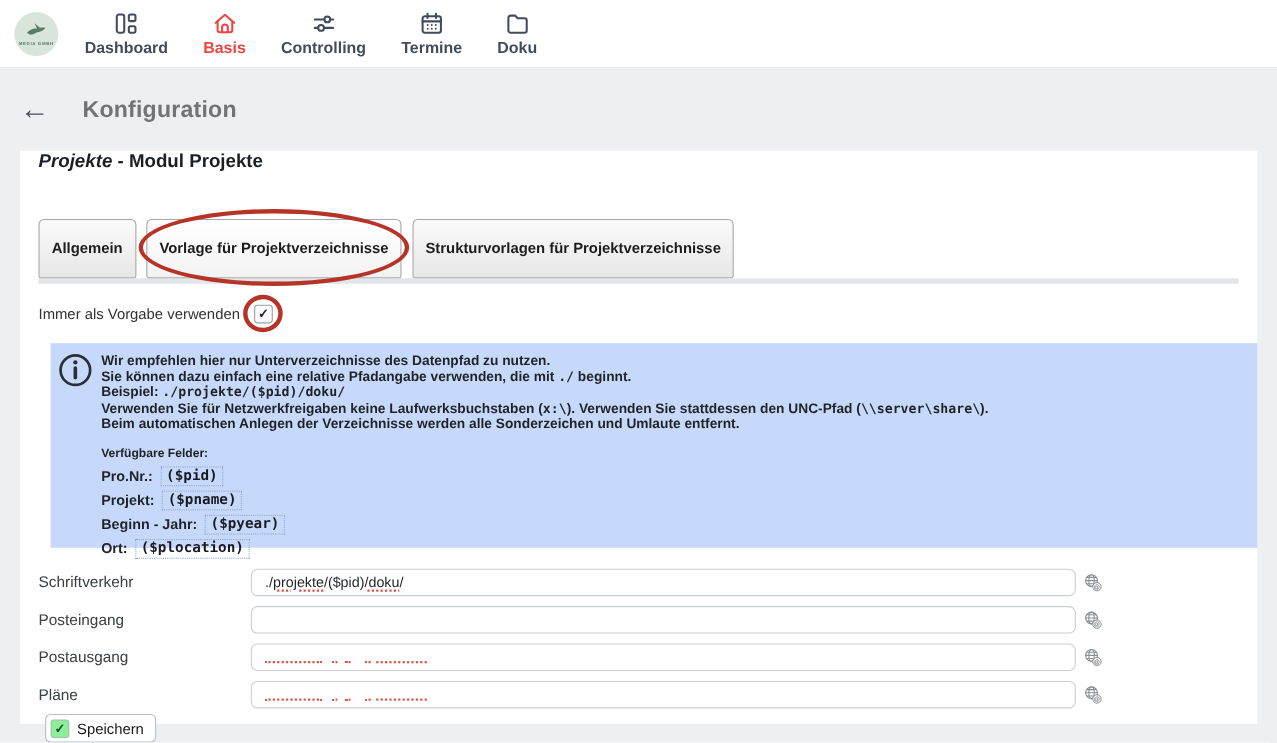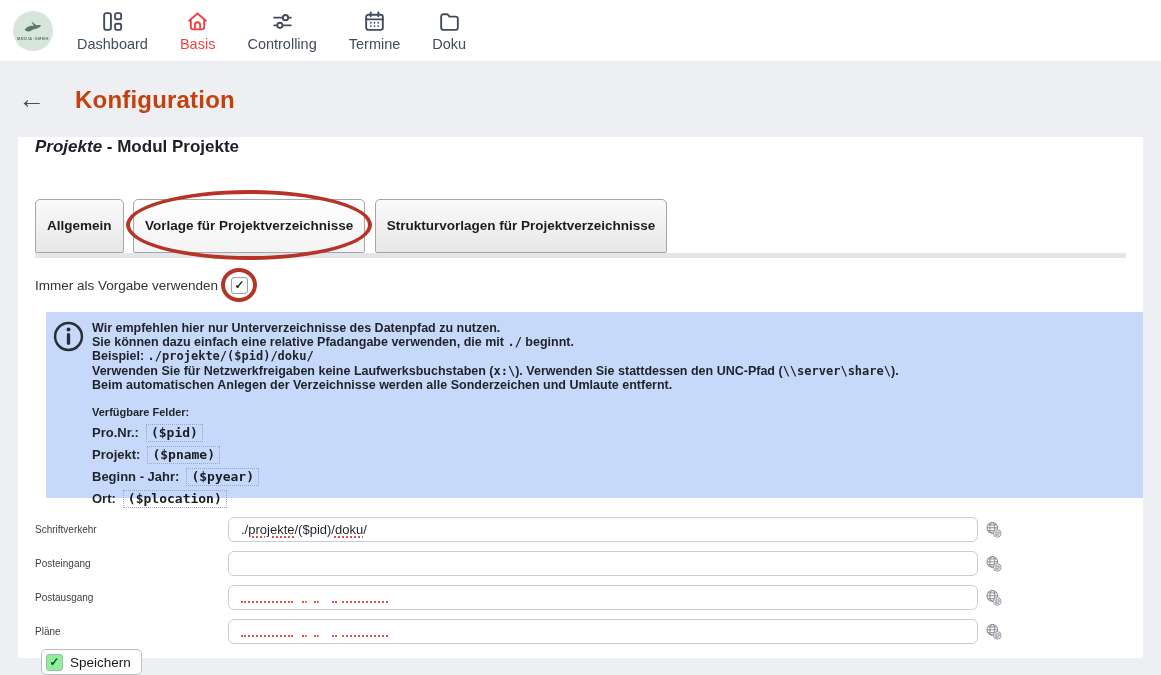--- a/index.html
+++ b/index.html
@@ -15,30 +15,30 @@
   .topnav {
     height:62px; background:#ffffff; display:flex; align-items:center;
     border-bottom:1px solid #e9ebee;
   }
   .logo {
     width:40px; height:40px; border-radius:50%; background:#d7e5db;
     margin-left:13px; display:flex; flex-direction:column; align-items:center; justify-content:center;
     flex:0 0 auto;
   }
   .logo-sub { font-size:4px; color:#5a7a66; letter-spacing:.6px; font-weight:bold; margin-top:-2px; text-align:center; }
-  .nav-items { display:flex; margin-left:24px; gap:32px; }
+  .nav-items { display:flex; margin-left:24px; gap:32px;font-weight:bold; }
   .nav-item { display:flex; flex-direction:column; align-items:center; color:#424c5c; cursor:pointer; }
   .nav-item svg { display:block; }
   .nav-item .nav-label { font-size:14.5px; margin-top:2px; }
   .nav-item.active { color:#ef4444; }
 
   
   .header-row { height:75px; display:flex; align-items:center; }
   .back-arrow { font-size:27px; color:#4a4f57; margin-left:18px; width:40px; cursor:pointer; line-height:1; }
-  .page-title { font-size:24px; font-weight:bold; color:#c2410c; margin-left:17px; letter-spacing:.2px; }
+  .page-title { font-size:21px; font-weight:bold; color:#737373; margin-left:17px; letter-spacing:.2px; }
 
   
   .card { margin:0 18px; background:#ffffff; height:521px; position:relative; }
 
   .card-title { margin-left:17px; font-size:17px; font-weight:bold; color:#1b1f26; height:31px; }
   .card-title .it { font-style:italic; }
 
   
   .tabbar { margin:31px 17px 0 17px; border-bottom:5px solid #e3e5e9; line-height:0; white-space:nowrap; }
   .tab {
@@ -79,21 +79,21 @@
   .fields-title { font-size:11px; font-weight:bold; margin-top:13px; line-height:15px; }
   .field-line { display:flex; align-items:center; margin-top:4px; font-size:13px; font-weight:bold; line-height:16px; }
   .token {
     font-family:"DejaVu Sans Mono","Liberation Mono",monospace; font-size:13px; font-weight:bold;
     margin-left:7px; padding:0 4px; border:1px dotted #93a7cf; color:#181c22;
   }
 
   
   .form-rows { margin-top:14px; }
   .form-row { display:flex; align-items:center; height:34px; }
-  .form-label { margin-left:17px; width:193px; font-size:10px; color:#3a4046; }
+  .form-label { margin-left:17px; width:193px; font-size:14px; color:#3a4046; }
   .text-input {
     width:750px; height:25px; border:1px solid #c9ced6; border-radius:6px;
     background:#fff; display:flex; align-items:center; padding:0 12px;
     font-size:13px; color:#1f2328; cursor:text; overflow:hidden;
   }
   .sq-word { text-decoration:underline dotted #d9534a 2px; text-underline-offset:3px; }
   .squig { display:inline-block; height:11px; border-bottom:2px dotted #e05347; }
   .sq1 { width:52px; } .sq2 { width:5px; margin-left:9px; } .sq3 { width:5px; margin-left:7px; }
   .sq4 { width:3px; margin-left:13px; } .sq5 { width:46px; margin-left:7px; }
   .globe-btn { margin-left:7px; cursor:pointer; display:flex; align-items:center; }

